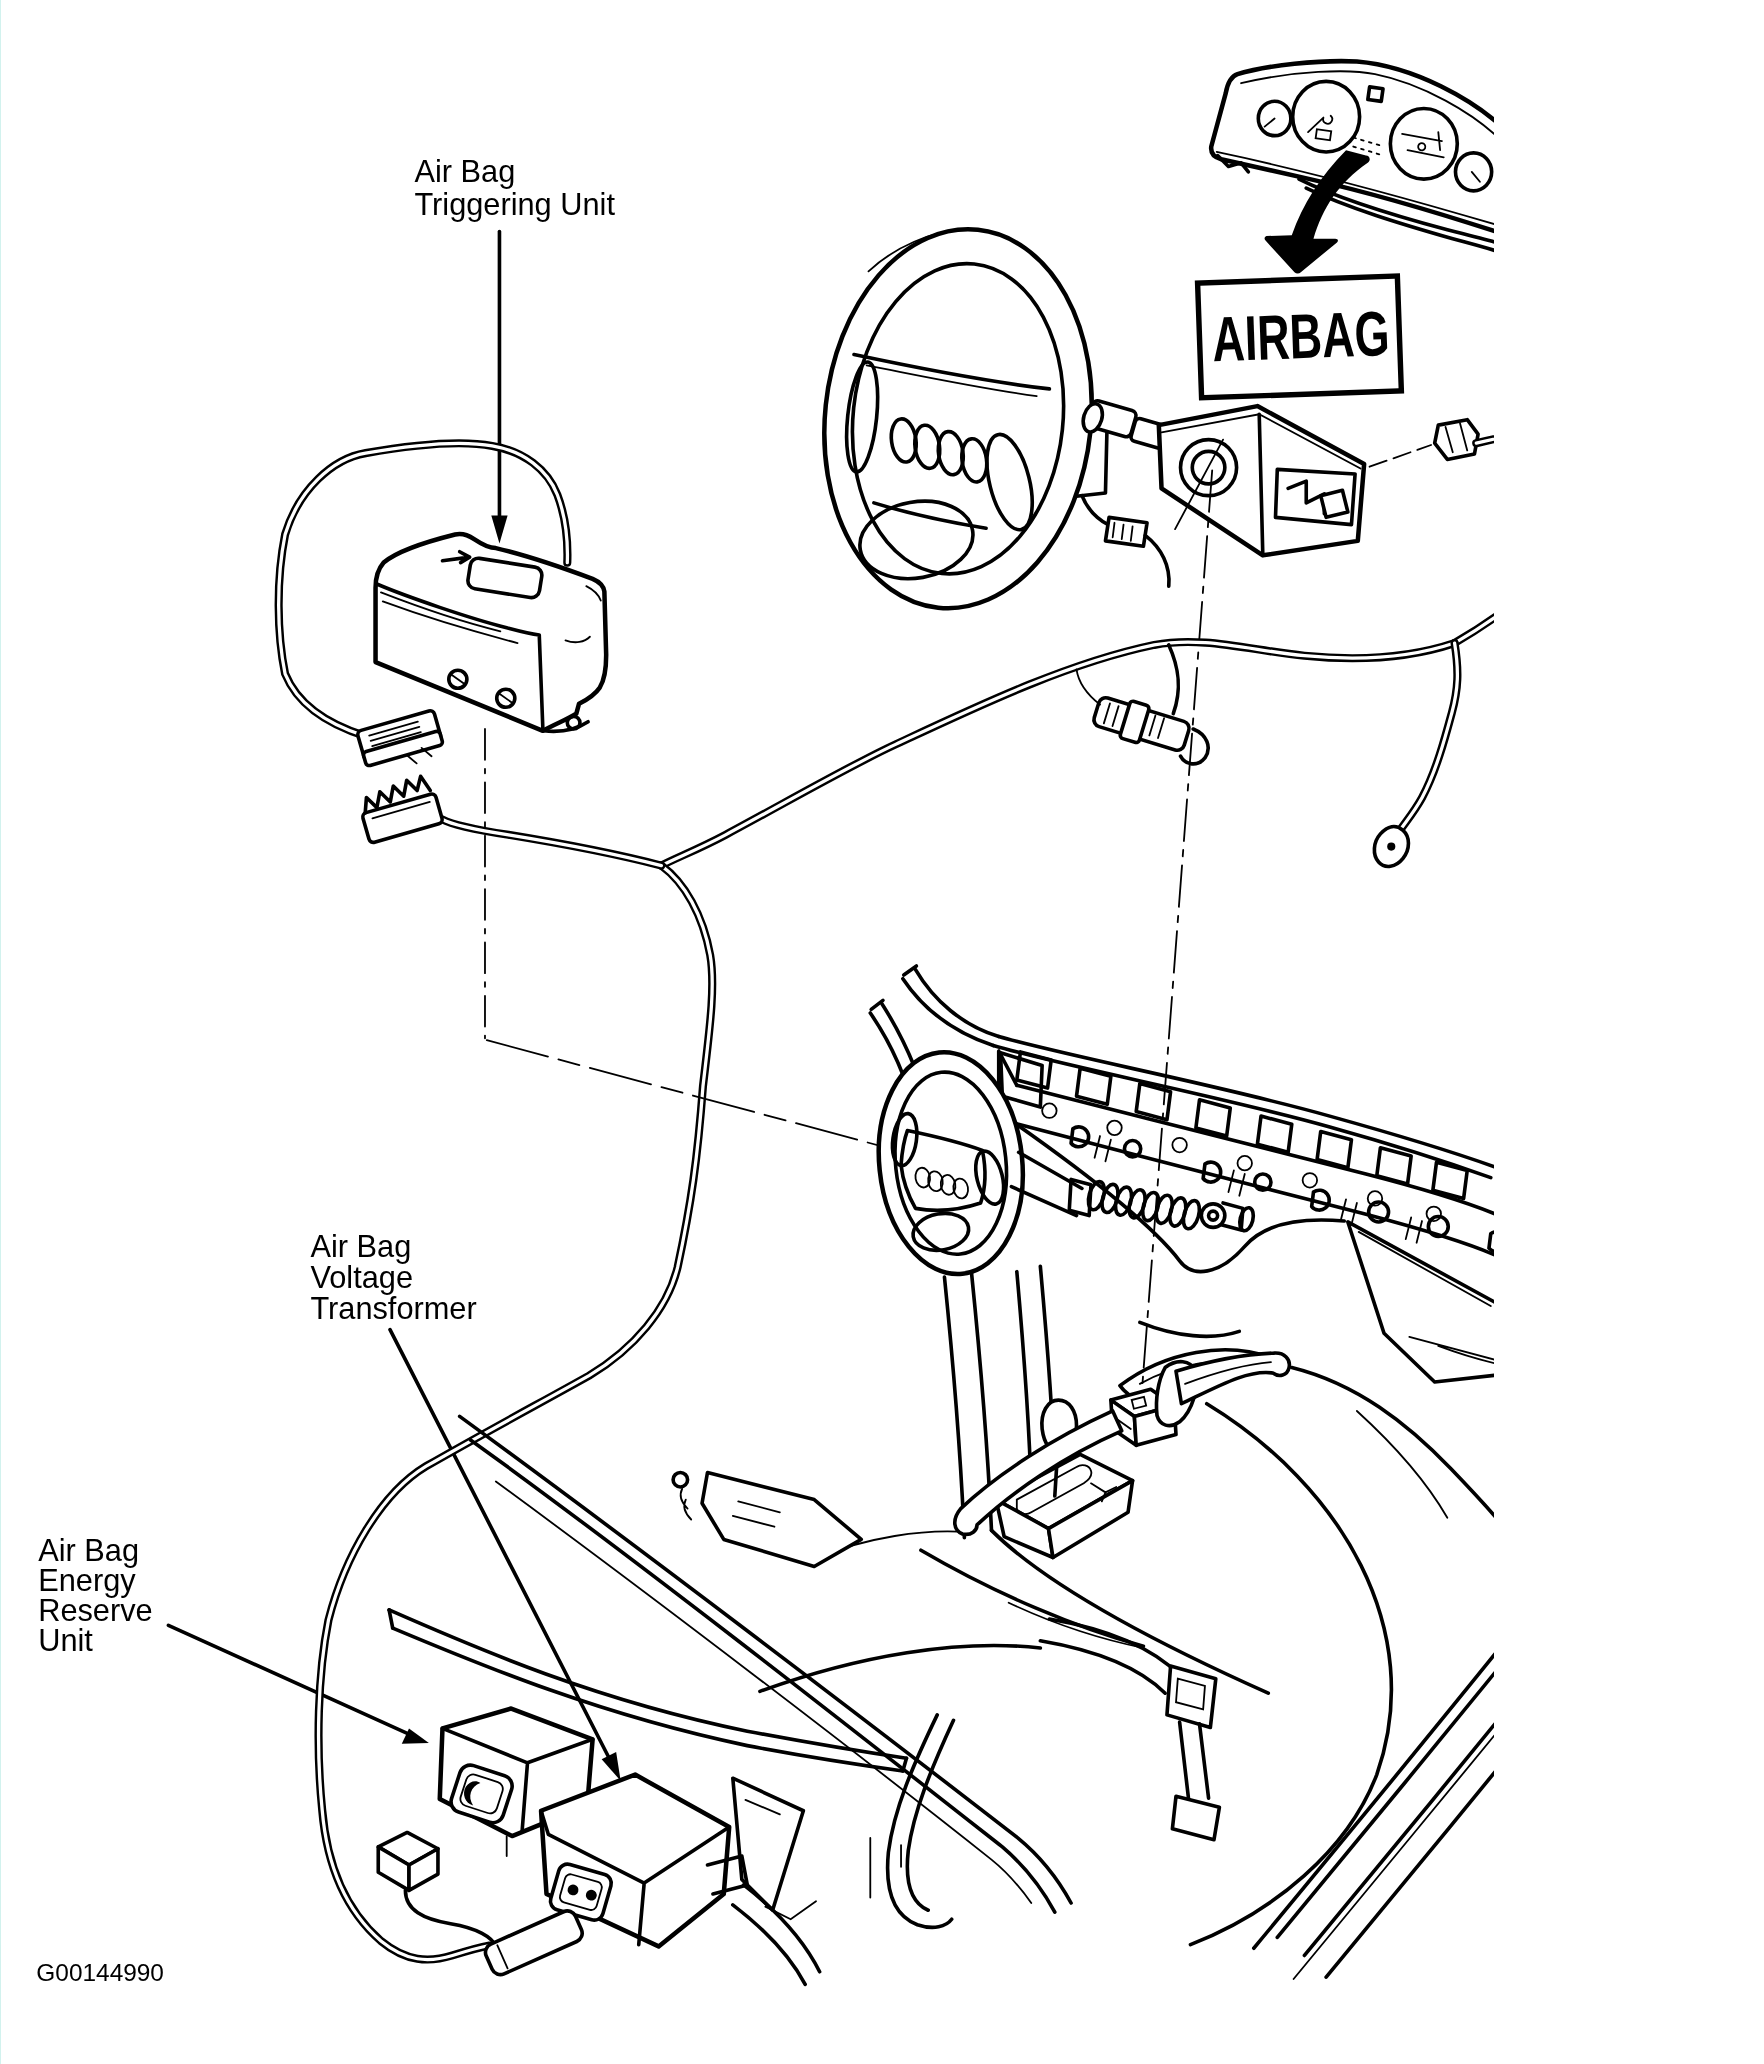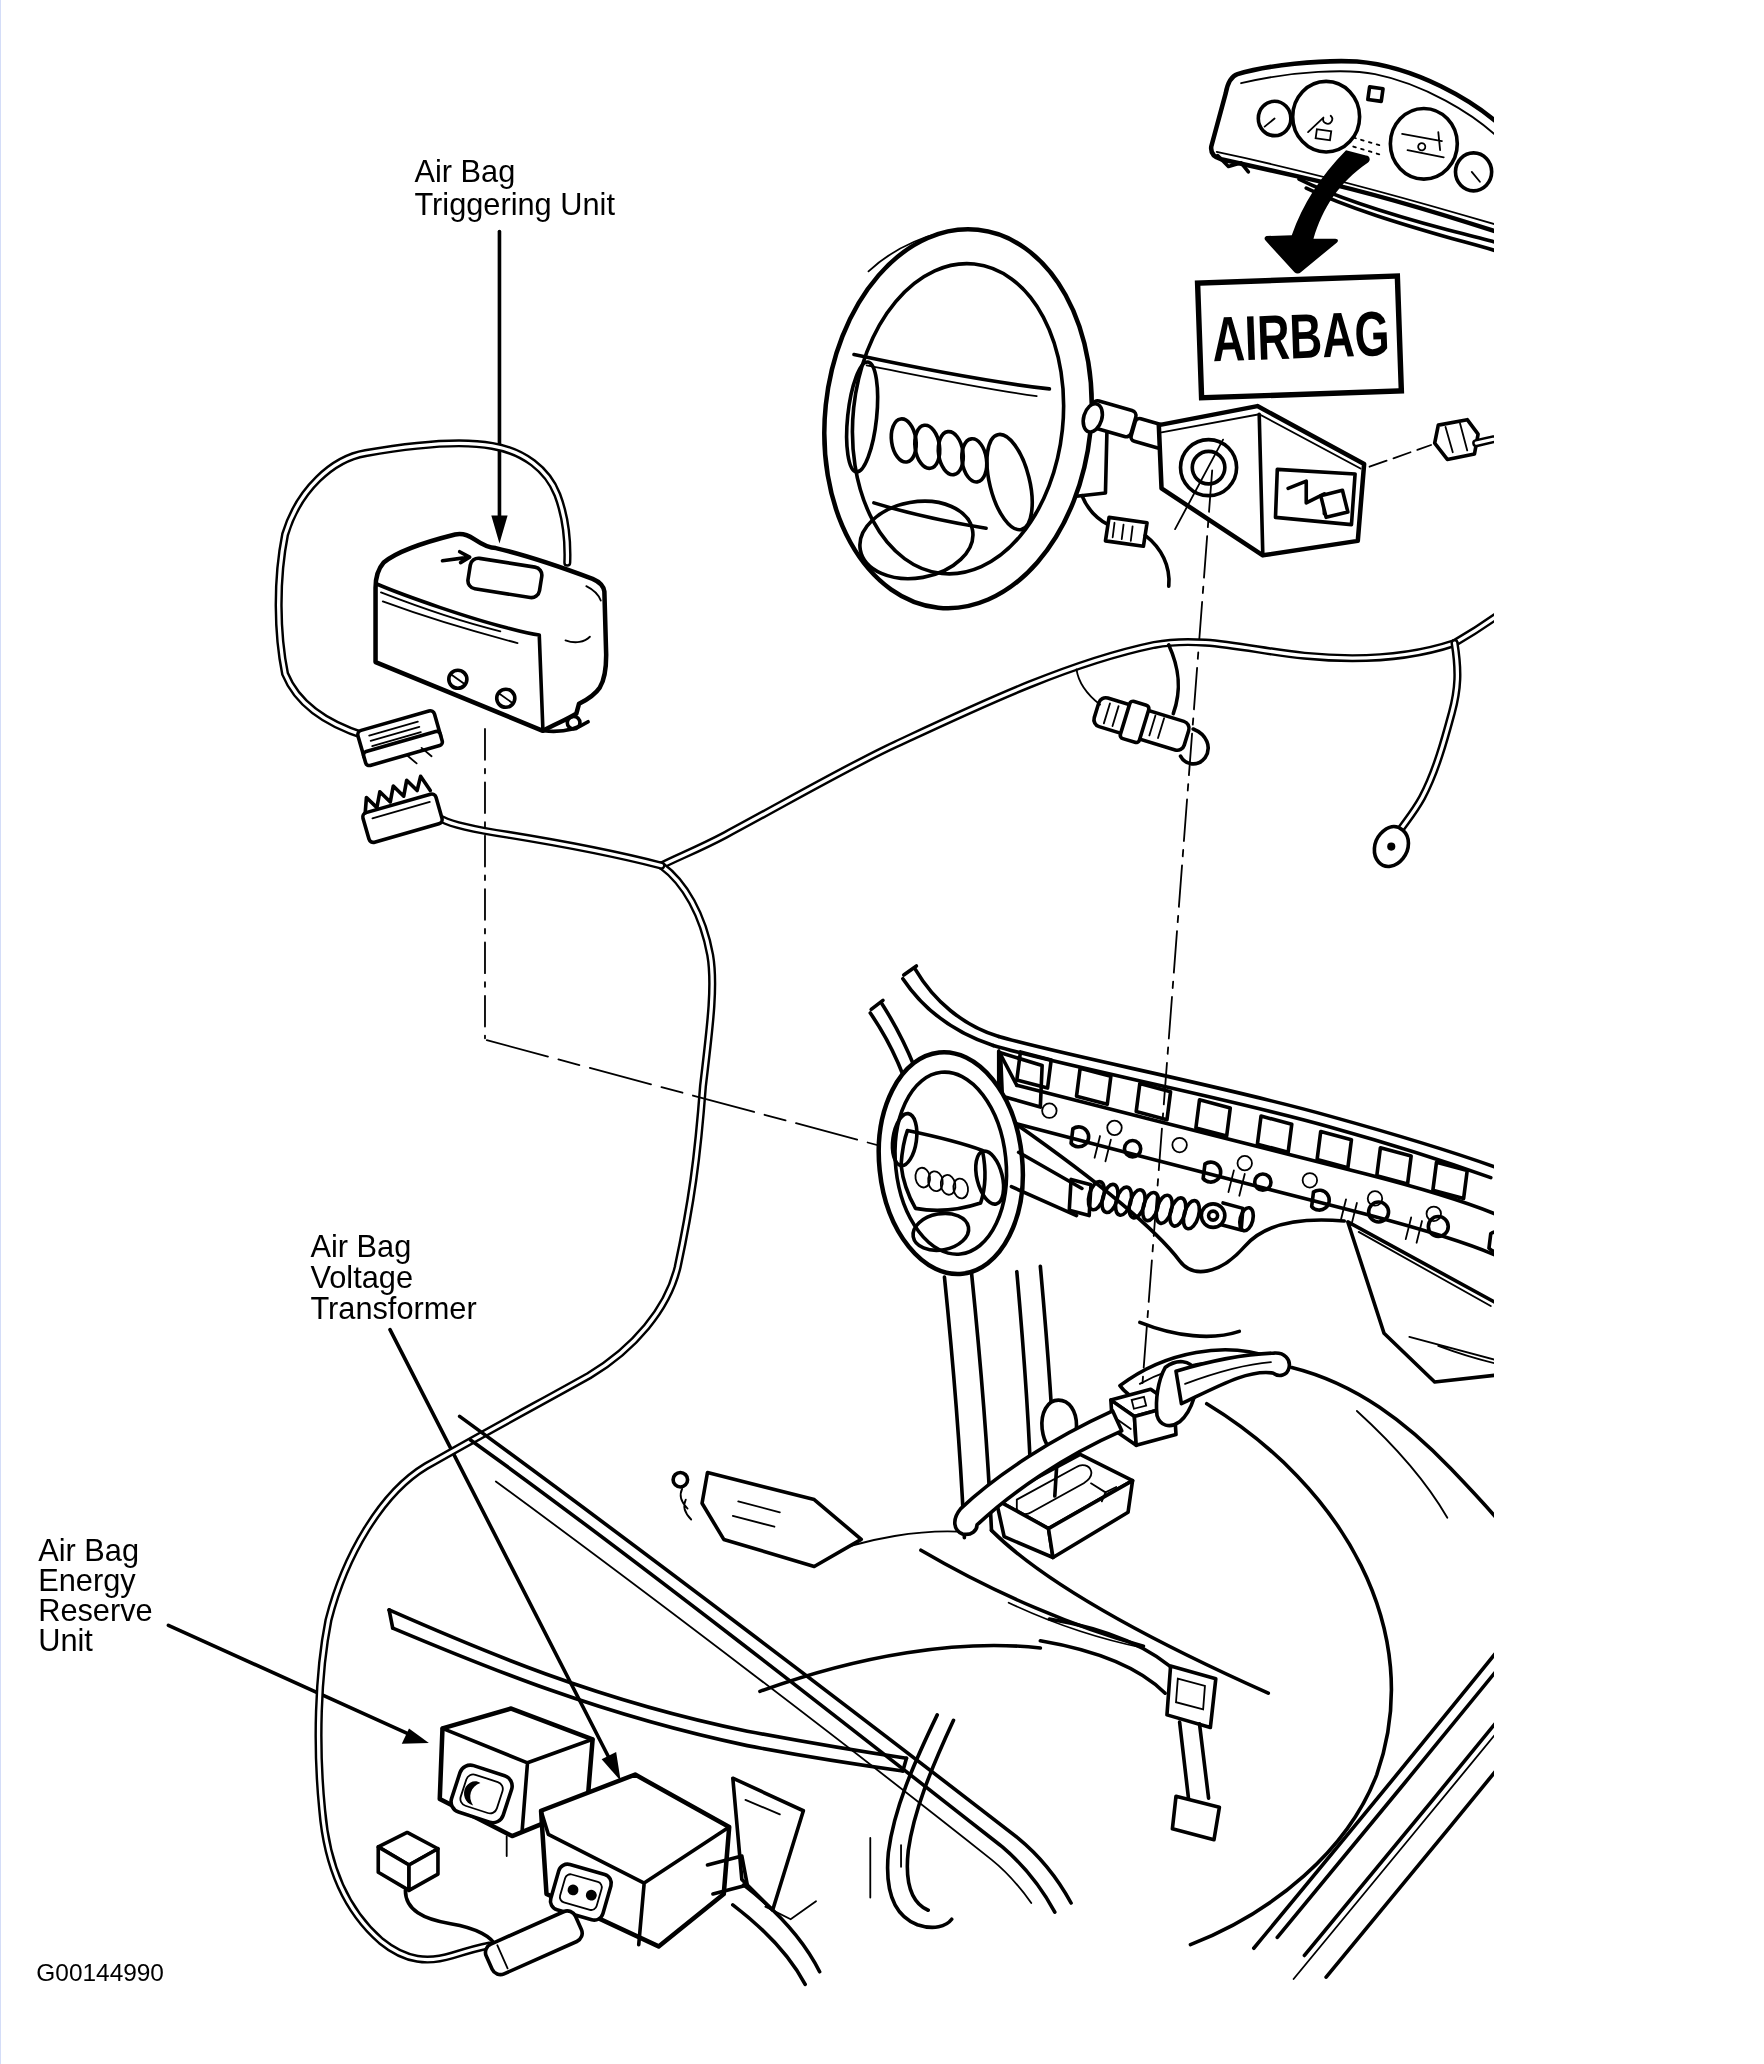--- a/index.html
+++ b/index.html
@@ -1,16 +1,16 @@
 <!DOCTYPE html>
 <html style="font-size:14.5px"><head>
 <meta charset="utf-8">
 <style>
 html,body{margin:0;padding:0;background:#fff;}
-#page{width:1494px;height:2064px;position:relative;background:#1d4ed8;overflow:hidden;}
+#page{width:1494px;height:2064px;position:relative;background:#14b8a6;overflow:hidden;}
 svg{position:absolute;top:0;left:0;}
 text{font-family:"Liberation Sans",sans-serif;fill:#000;}
 .ln{stroke:#000;fill:none;stroke-width:4;stroke-linecap:round;stroke-linejoin:round;}
 .th{stroke:#000;fill:none;stroke-width:2;stroke-linecap:round;}
 .wo{stroke:#000;fill:none;stroke-width:9;stroke-linecap:round;stroke-linejoin:round;}
 .wi{stroke:#fff;fill:none;stroke-width:3.6;stroke-linecap:round;stroke-linejoin:round;}
 .fw{fill:#fff;stroke:#000;stroke-width:4;stroke-linejoin:round;}
 .fw5{fill:#fff;stroke:#000;stroke-width:5;stroke-linejoin:round;}
 .fb{fill:#000;stroke:none;}
 </style>

